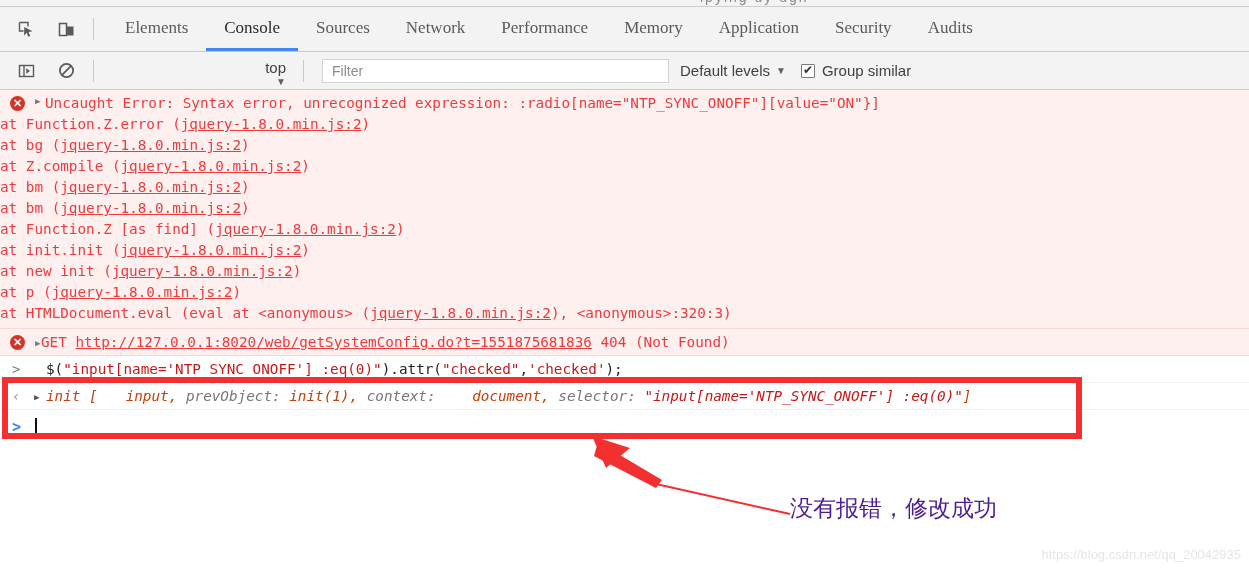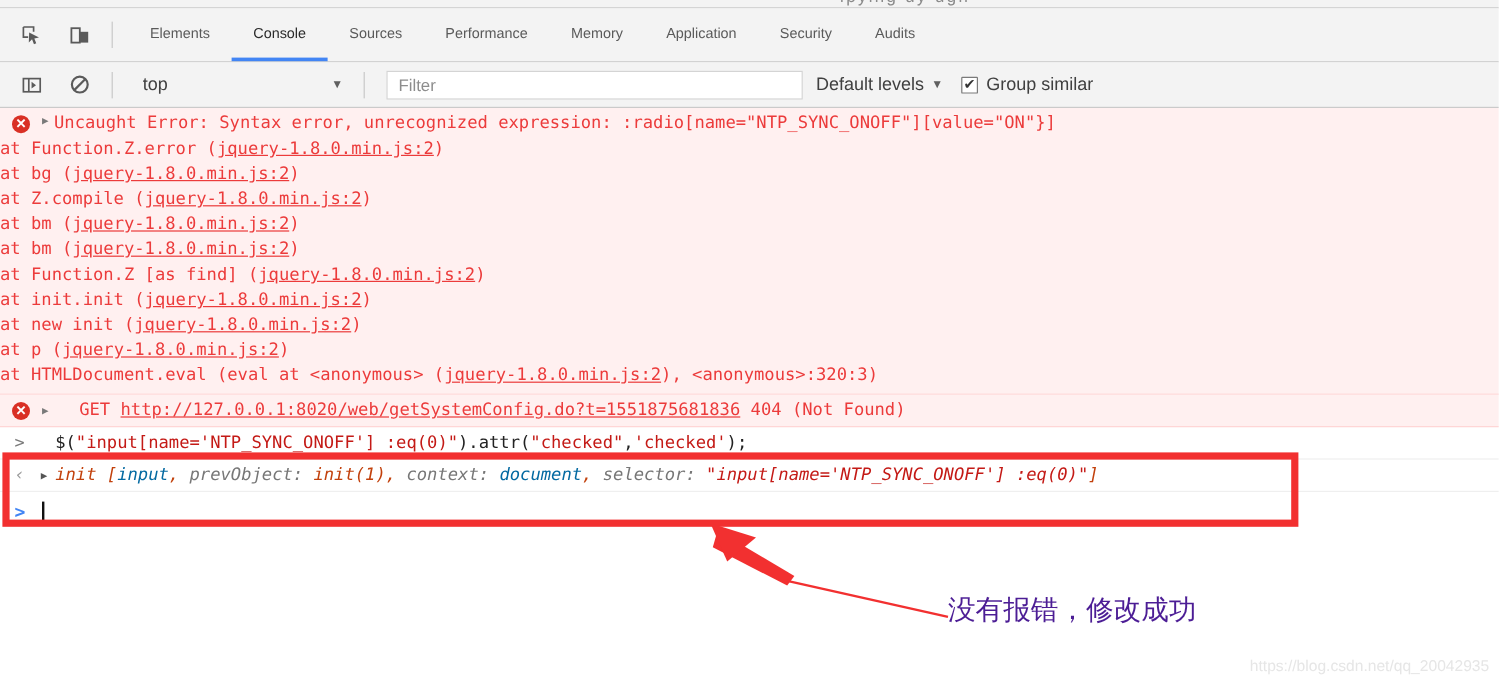--- a/index.html
+++ b/index.html
@@ -33,35 +33,36 @@
     width:36px; height:36px; margin-left:4px;
     display:flex; align-items:center; justify-content:center;
     border-radius:2px;
   }
   .icon-btn:first-child{ margin-left:8px; }
   .vsep{ width:1px; height:22px; background:#c8c8c8; margin:0 9px; }
   .tabs{ display:flex; align-items:center; height:100%; margin-left:4px;}
   .tab{
     height:100%; padding:0 18px;
     display:flex; align-items:center; justify-content:center;
-    font-size:12px; color:#5a5a5a; white-space:nowrap;
+    font-size:17px; color:#5a5a5a; white-space:nowrap;
     border-bottom:3px solid transparent;
+    font-family:Liberation Serif, serif;
   }
   .tab.active{ color:#2a2a2a; border-bottom-color:#4285f4; }
 
   
   .filterbar{
     position:absolute; top:52px; left:0; width:1249px; height:38px;
     background:#f3f3f3; border-bottom:1px solid #cacaca;
     display:flex; align-items:center;
   }
   .ctx-select{
     width:185px; height:24px; margin-left:6px;
-    display:flex; align-items:center; justify-content:space-between;
-    font-size:15px; color:#404040; padding:0 8px 0 10px;
+    display:flex; align-items:flex-end; justify-content:space-between;
+    font-size:15px; color:#404040; padding:0 8px 0 10px;flex-direction:column;
   }
   .caret{ font-size:10px; color:#606060; }
   .filter-input{
     flex:0 0 auto; width:347px; height:24px; margin-left:9px;
     background:#fff; border:1px solid #d4d4d4;
     font-size:14px; color:#8d8d8d;
     display:flex; align-items:center; padding-left:9px;
   }
   .levels{
     margin-left:11px; font-size:15px; color:#404040;
@@ -105,41 +106,41 @@
   }
   .err-line1{ padding-left:45px; line-height:21px; white-space:pre; color:#ec3b3b;}
   .stack{ line-height:21px; white-space:pre; color:#ec3b3b;}
   .stack a{ color:#ec3b3b; text-decoration:underline; }
 
   .err-block2{
     background:#fff0f0; border-bottom:1px solid #ffd6d6;
     color:#e53935; position:relative; height:27px;
     display:flex; align-items:center;
   }
-  .err2-text{ padding-left:66px; white-space:pre; color:#ec3b3b;text-align:right; }
+  .err2-text{ padding-left:41px; white-space:pre; color:#ec3b3b;text-align:right; }
   .err2-text .url{ text-decoration:underline; }
 
   
   .inp-row, .res-row{
     position:relative; height:27px; display:flex; align-items:center;
     border-bottom:1px solid #efefef; white-space:pre;
   }
   .prompt-in{
     position:absolute; left:12px; color:#7b7b7b; font-size:14px;
   }
   .prompt-out{
     position:absolute; left:12px; color:#9a9a9a; font-size:14px;
   }
   .disc2{ position:absolute; left:34px; font-size:9px; color:#555; top:9px;}
   .code{ padding-left:46px; color:#222; }
   .str{ color:#c41a16; }
   .res-row{ font-style:italic; color:#444; }
   .res-code{ padding-left:46px; }
   .res-code .kw{ color:#c2410c;font-style:italic; }
-  .res-code .pur{ color:#0369a1; }
+  .res-code .pur{ color:#c2410c;margin-left:28px; }
   .res-code .gray{ color:#777; }
   .res-code .strr{ color:#c41a16; }
 
   .empty-prompt{
     position:relative; height:34px; display:flex; align-items:center;
   }
   .prompt-blue{ position:absolute; left:12px; color:#4285f4; font-size:15px; font-weight:bold;}
   .caret-bar{
     position:absolute; left:35px; top:8px; width:2px; height:18px; background:#111;
   }
@@ -183,20 +184,21 @@
       <svg width="19" height="19" viewBox="0 0 19 19">
         <rect x="2.5" y="3.5" width="7" height="12" fill="none" stroke="#5a5a5a" stroke-width="1.5"></rect>
         <rect x="9" y="6.5" width="7.5" height="9" fill="#5a5a5a"></rect>
       </svg>
     </div>
     <div class="vsep"></div>
     <div class="tabs">
       <div class="tab">Elements</div>
       <div class="tab active">Console</div>
       <div class="tab">Sources</div>
+      <div class="tab">Network</div>
       <div class="tab">Performance</div>
       <div class="tab">Memory</div>
       <div class="tab">Application</div>
       <div class="tab">Security</div>
       <div class="tab">Audits</div>
     </div>
   </div>
 
   <div class="filterbar">
     <div class="icon-btn">

